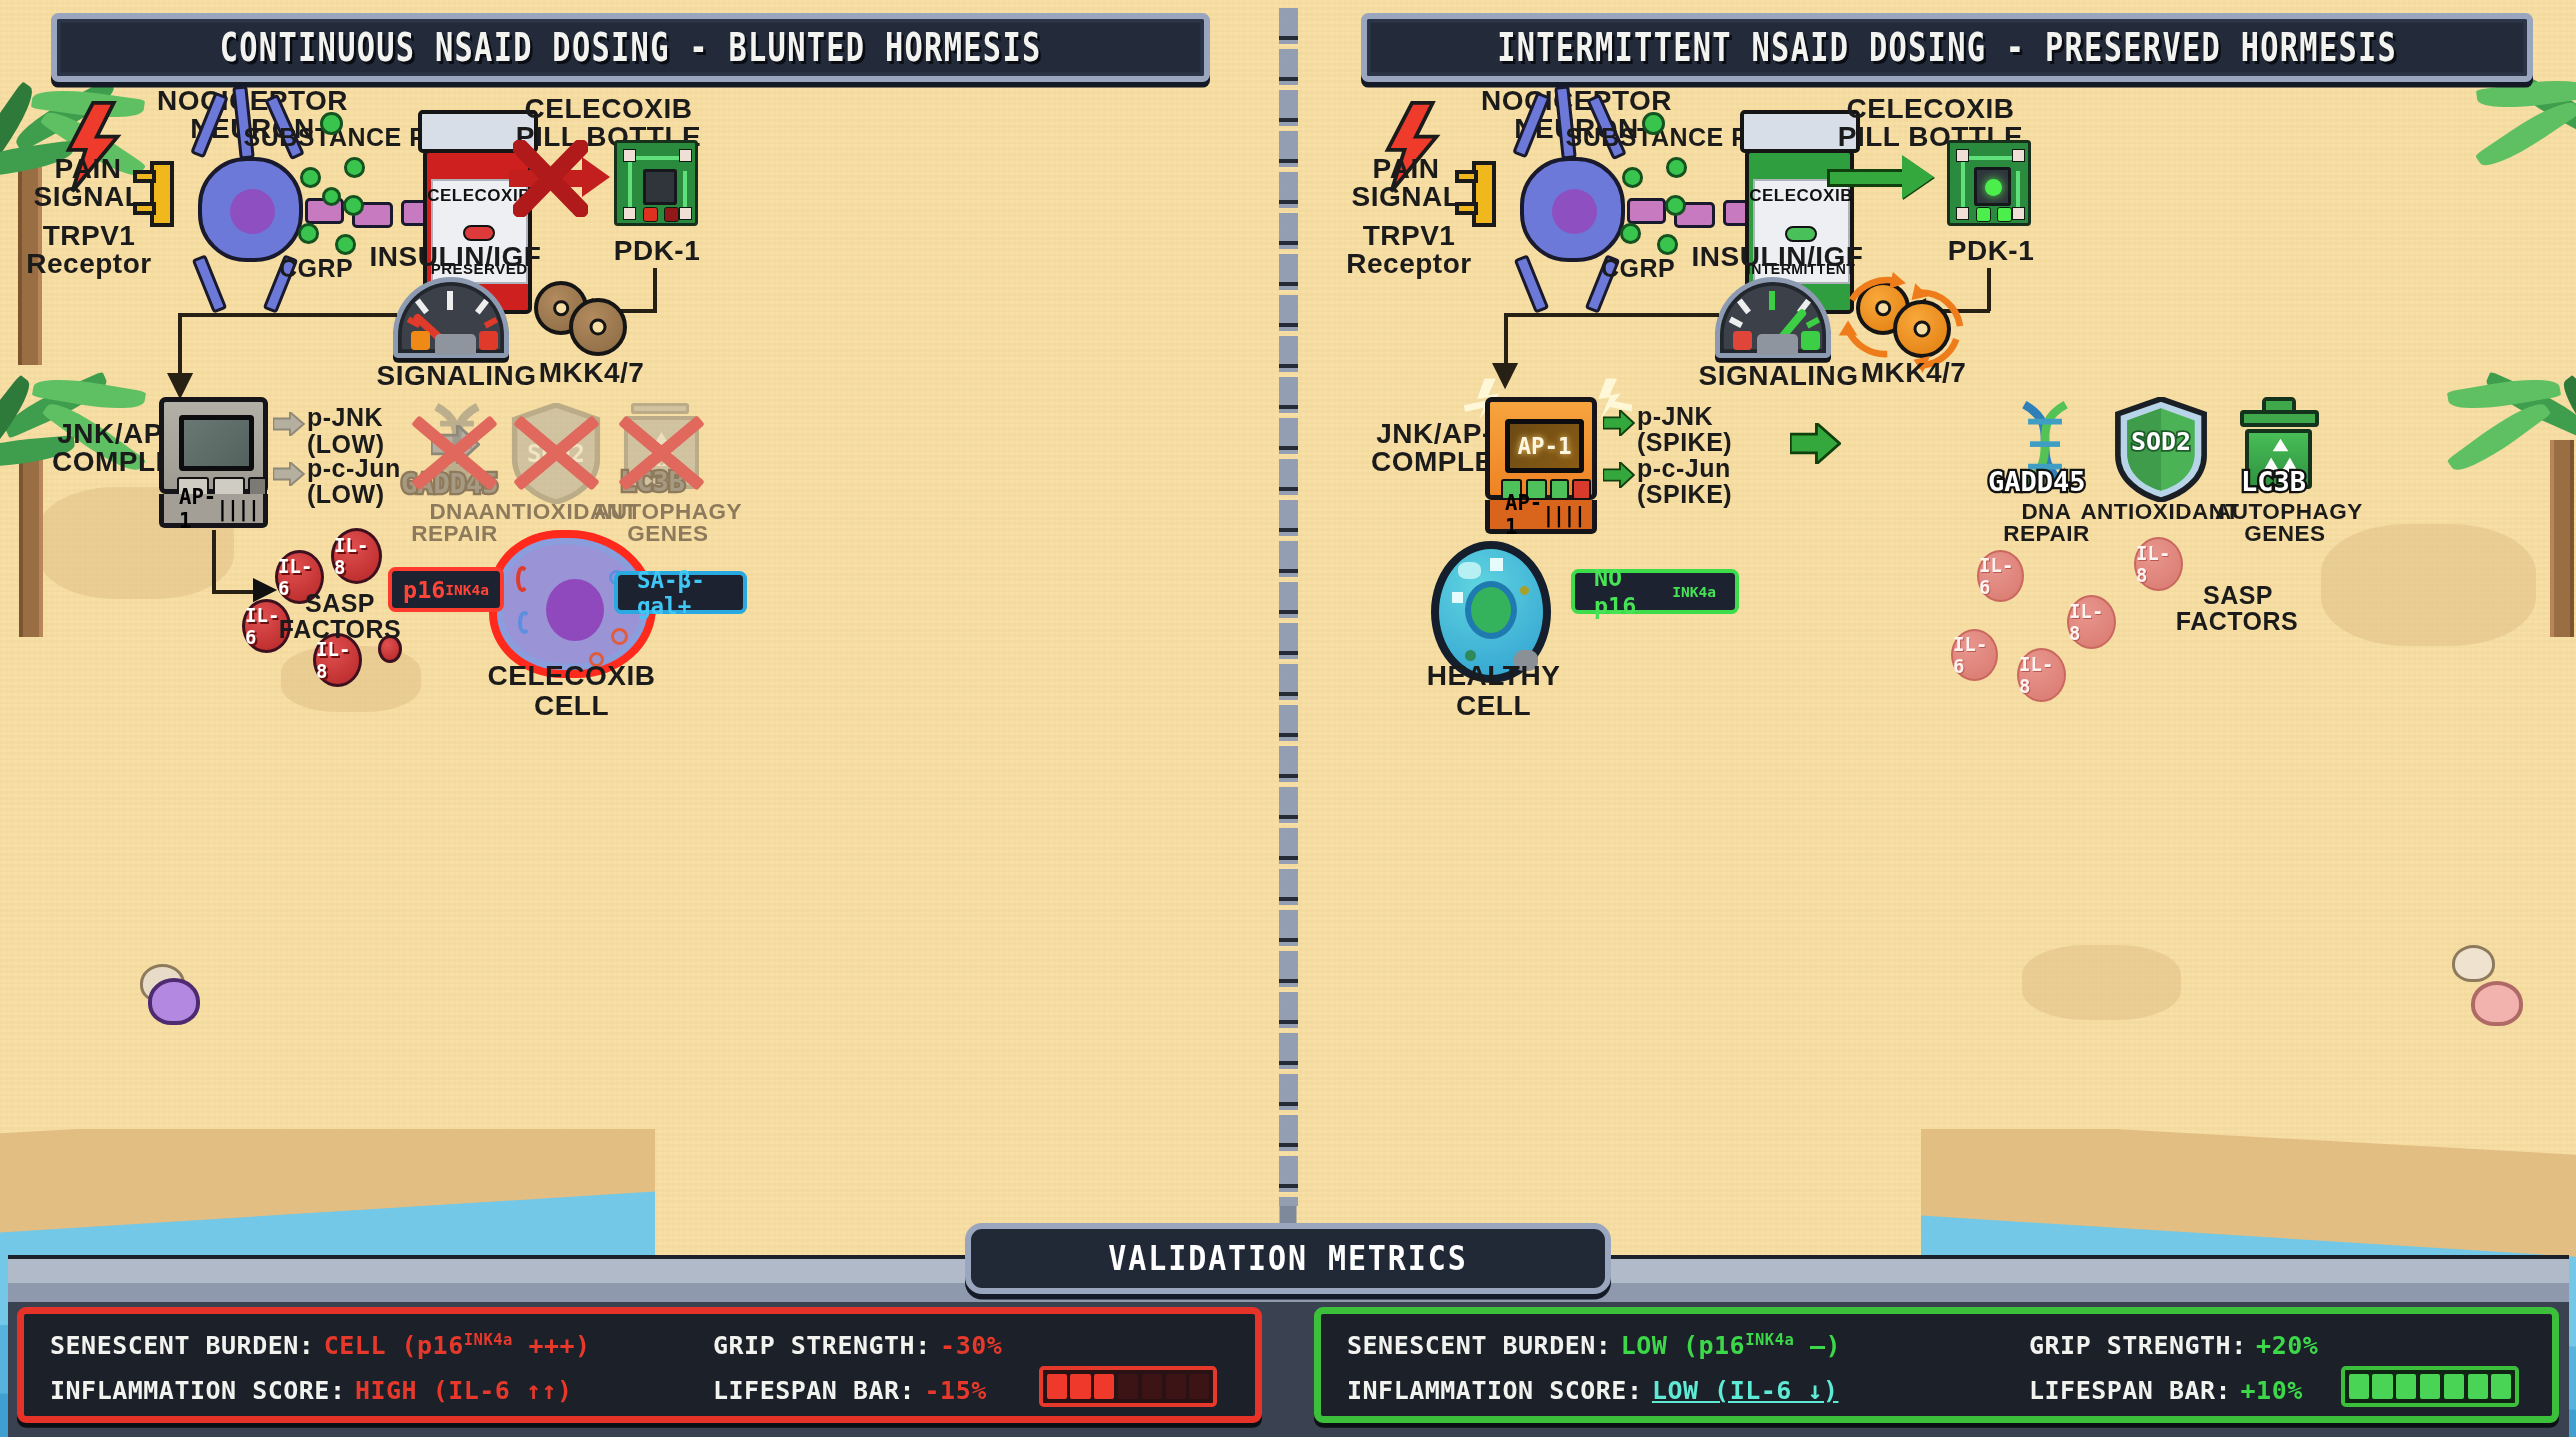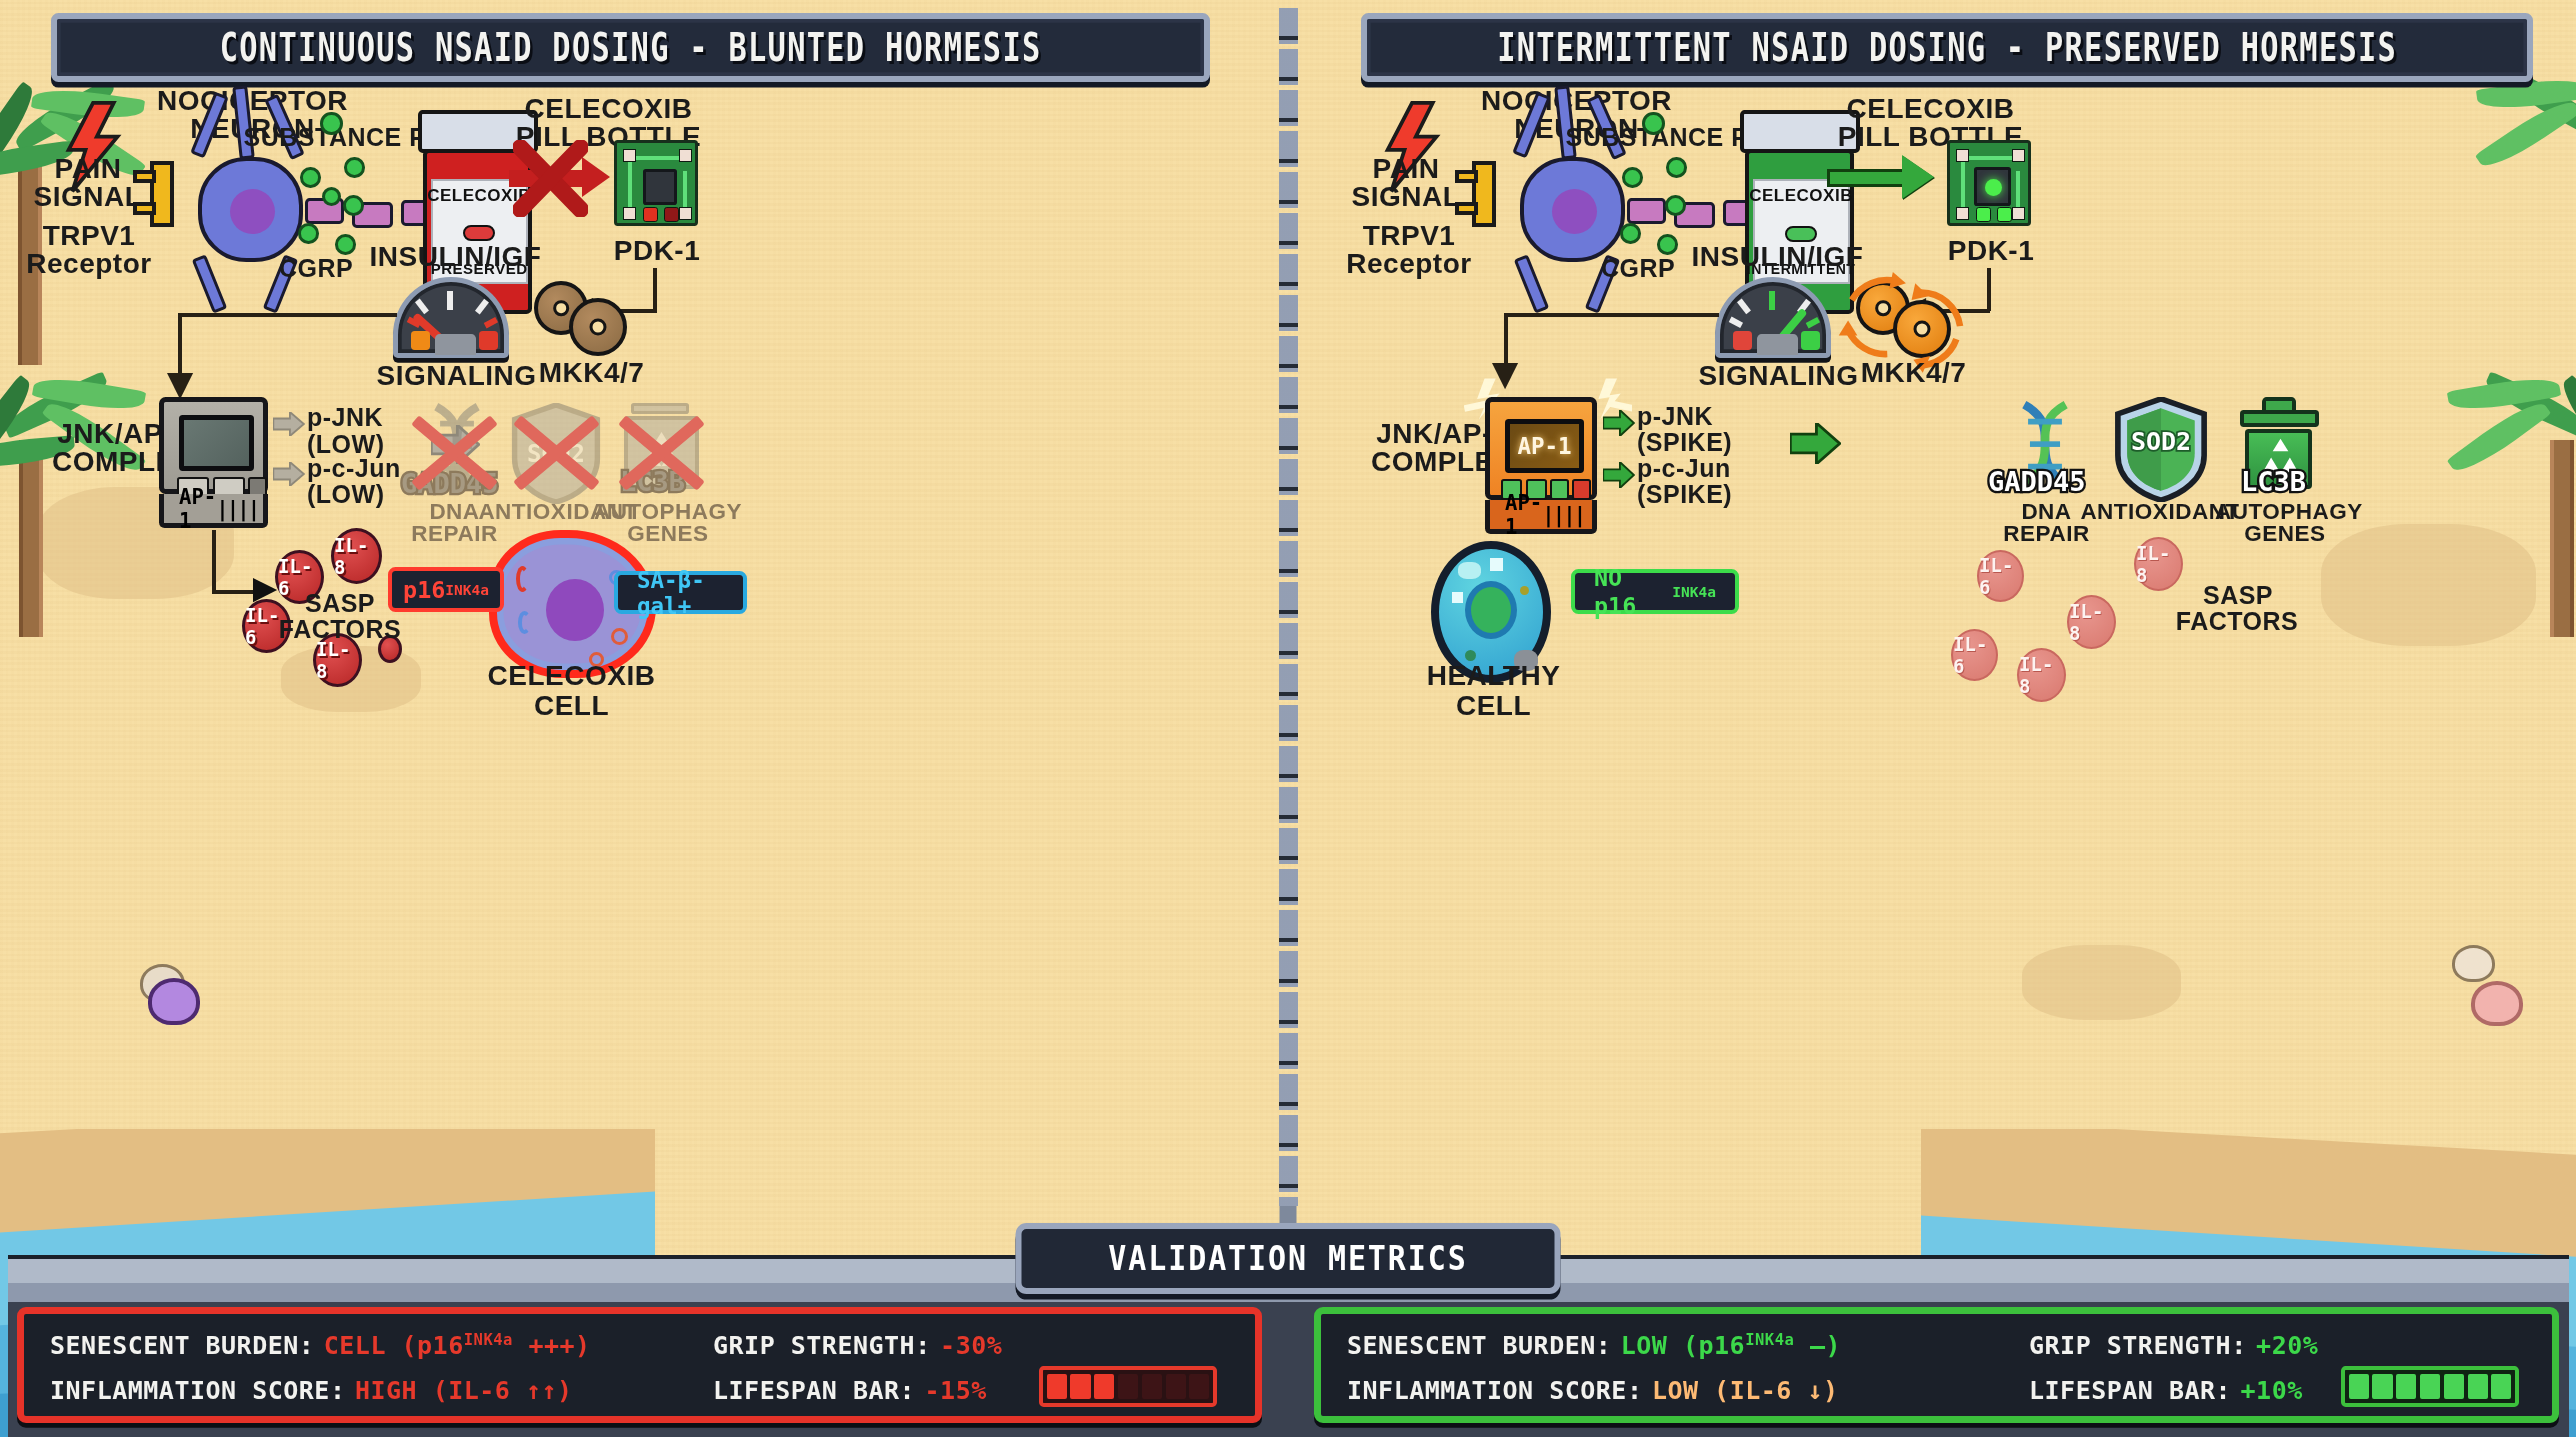--- a/index.html
+++ b/index.html
@@ -147,21 +147,21 @@
   .badge{position:absolute;background:#1c2230;border-radius:7.5px;display:flex;align-items:center;
      justify-content:center;padding:0 19px;font-weight:bold;font-family:"DejaVu Sans Mono",monospace;}
   .badge sup{font-size:.62em;}
 
   
   .footer{position:absolute;left:0;bottom:0;width:100%;height:232px;}
   .footer-bar{position:absolute;left:7.5px;right:7.5px;top:49px;bottom:0;
      background:linear-gradient(180deg,#b0bac9 0 24px,#8e99ad 24px 43px,#3a4150 43px 100%);
      border-top:4.7px solid #1b2029;}
   .vm-plate{position:absolute;left:50%;transform:translateX(-50%);top:17px;
-     width:545px;height:71px;background:#212836;border:6.6px solid #9aa6bd;border-radius:11px;
+     width:646px;height:71px;background:#212836;border:6.6px solid #9aa6bd;border-radius:17px;
      display:flex;align-items:center;justify-content:center;z-index:5;box-shadow:0 5.6px 0 #141a26;}
   .vm-plate span{color:#fff;font-size:30px;font-weight:bold;letter-spacing:1.9px;
      font-family:"DejaVu Sans Mono",monospace;transform:scaleY(1.1);}
   .vm-stem{position:absolute;left:50%;transform:translateX(-50%);top:0;width:17px;height:28px;
      background:#7e899c;z-index:4;}
   .metric-box{position:absolute;top:101px;height:116px;background:#1b2029;border-radius:9px;
      border:7.5px solid;box-shadow:0 4.7px 0 #0c0f14;}
   .metric-box.red{left:17px;width:1245px;border-color:#e63329;}
   .metric-box.green{left:1314px;width:1245px;border-color:#3cc03c;}
   .mrow{position:absolute;display:flex;align-items:center;font-weight:bold;
@@ -718,21 +718,21 @@
 
   <div class="metric-box green">
     <div class="mrow" style="left:26px;top:17px;">
       <span class="k">SENESCENT BURDEN:</span>
       <span class="v" style="color:#3cd84a;">
         <span>LOW (p16</span><sup style="font-size:.62em;">INK4a</sup><span> –)</span>
       </span>
     </div>
     <div class="mrow" style="left:26px;top:62px;">
       <span class="k">INFLAMMATION SCORE:</span>
-      <span class="v" style="color:#fdba74;">LOW (IL-6 ↓)</span>
+      <span class="v" style="color:#5eead4;text-decoration:underline;">LOW (IL-6 ↓)</span>
     </div>
     <div class="mrow" style="left:708px;top:17px;">
       <span class="k">GRIP STRENGTH:</span>
       <span class="v" style="color:#3cd84a;">+20%</span>
     </div>
     <div class="mrow" style="left:708px;top:62px;">
       <span class="k">LIFESPAN BAR:</span>
       <span class="v" style="color:#3cd84a;">+10%</span>
     </div>
     <div class="lifebar" style="left:1020px;top:52px;border-color:#3cc03c;background:#0f2412;">

